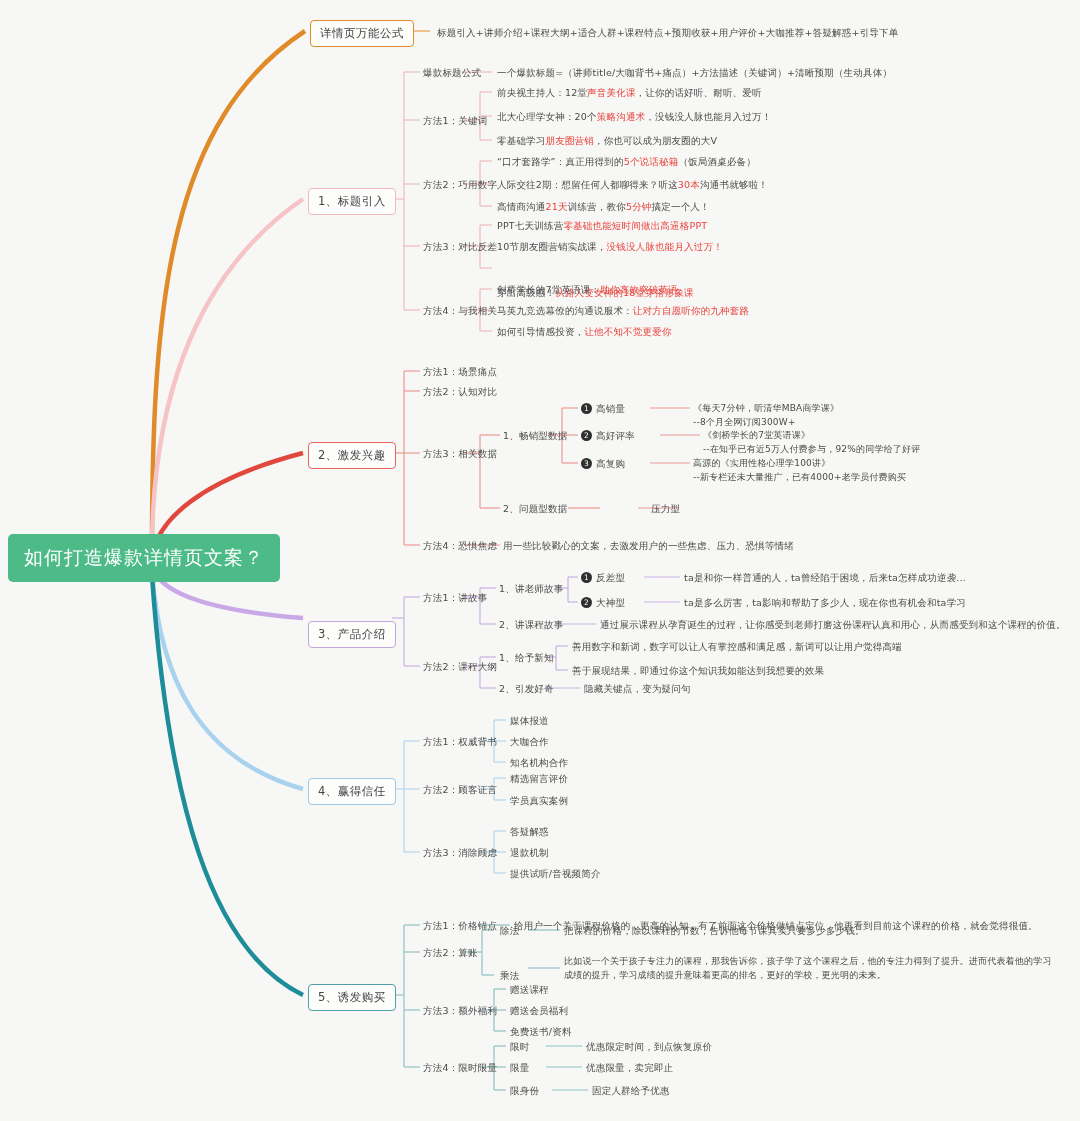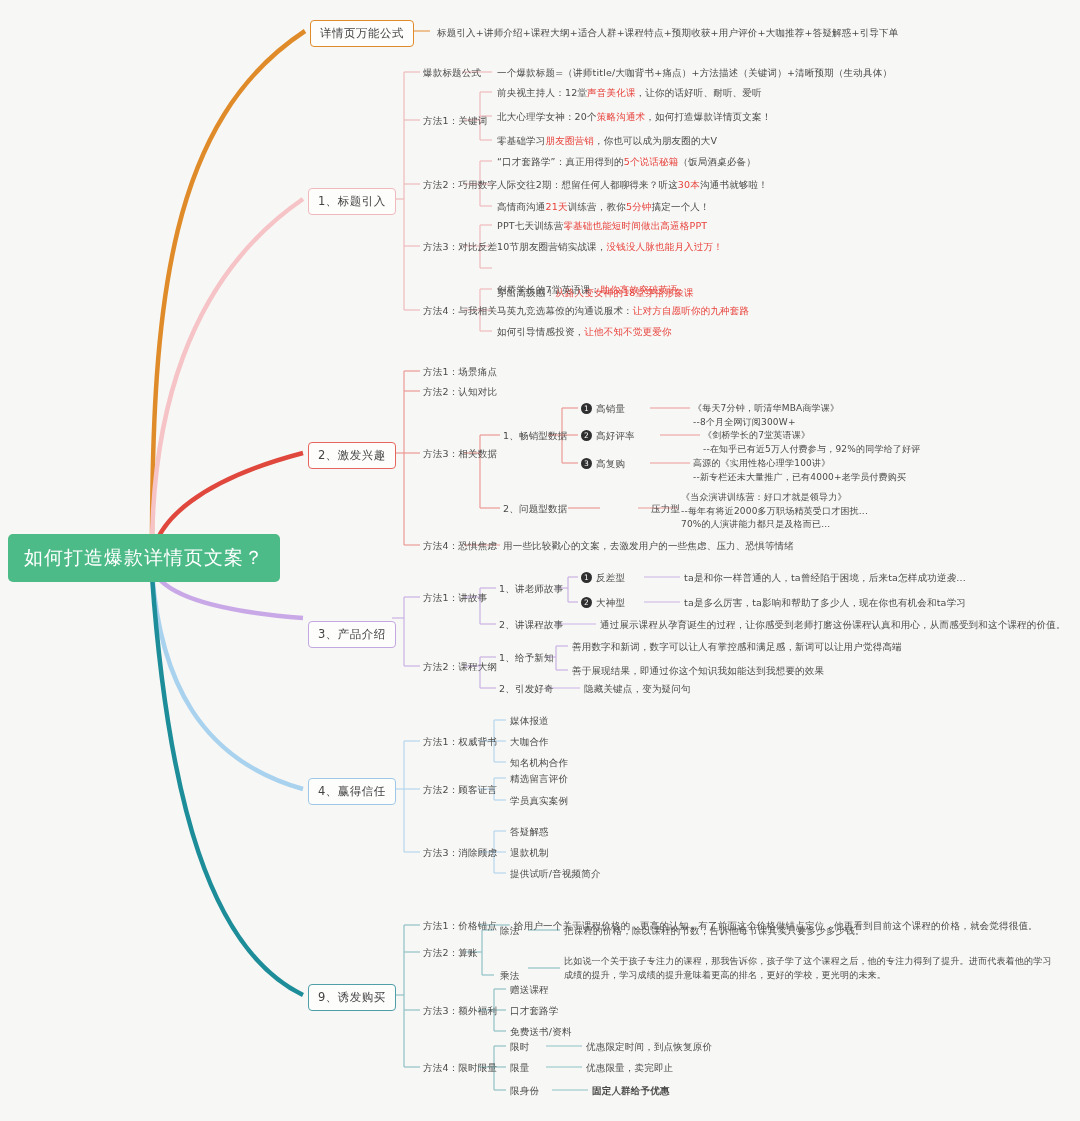--- a/index.html
+++ b/index.html
@@ -205,21 +205,21 @@
 <div class="node boxed b-orange" style="left:310px;top:20px;">详情页万能公式</div>
 <div class="node t" style="left:437px;top:26px;">标题引入+讲师介绍+课程大纲+适合人群+课程特点+预期收获+用户评价+大咖推荐+答疑解惑+引导下单</div>
 
 <div class="node boxed b-pink" style="left:308px;top:188px;">1、标题引入</div>
 
 <div class="node t" style="left:423px;top:66px;">爆款标题公式</div>
 <div class="node t" style="left:497px;top:66px;">一个爆款标题=（讲师title/大咖背书+痛点）+方法描述（关键词）+清晰预期（生动具体）</div>
 
 <div class="node t" style="left:423px;top:114px;">方法1：关键词</div>
 <div class="node t" style="left:497px;top:86px;"><span>前央视主持人：12堂</span><span class="hl">声音美化课</span><span>，让你的话好听、耐听、爱听</span></div>
-<div class="node t" style="left:497px;top:110px;"><span>北大心理学女神：20个</span><span class="hl">策略沟通术</span><span>，如何打造爆款详情页文案！</span></div>
+<div class="node t" style="left:497px;top:110px;"><span>北大心理学女神：20个</span><span class="hl">策略沟通术</span><span>，没钱没人脉也能月入过万！</span></div>
 <div class="node t" style="left:497px;top:134px;"><span>零基础学习</span><span class="hl">朋友圈营销</span><span>，你也可以成为朋友圈的大V</span></div>
 
 <div class="node t" style="left:423px;top:178px;">方法2：巧用数字</div>
 <div class="node t" style="left:497px;top:155px;"><span>“口才套路学”：真正用得到的</span><span class="hl">5个说话秘籍</span><span>（饭局酒桌必备）</span></div>
 <div class="node t" style="left:497px;top:178px;"><span>人际交往2期：想留任何人都聊得来？听这</span><span class="hl">30本</span><span>沟通书就够啦！</span></div>
 <div class="node t" style="left:497px;top:200px;"><span>高情商沟通</span><span class="hl">21天</span><span>训练营，教你</span><span class="hl">5分钟</span><span>搞定一个人！</span></div>
 
 <div class="node t" style="left:423px;top:240px;">方法3：对比反差</div>
 <div class="node t" style="left:497px;top:219px;"><span>PPT七天训练营</span><span class="hl">零基础也能短时间做出高逼格PPT</span></div>
 <div class="node t" style="left:497px;top:240px;"><span>10节朋友圈营销实战课，</span><span class="hl">没钱没人脉也能月入过万！</span></div>
@@ -260,25 +260,20 @@
       <span class="badge">3</span>
       <span>高复购</span>
     </div>
 <div class="node t2" style="left:693px;top:457px;">
       <div>高源的《实用性格心理学100讲》</div>
       <div>--新专栏还未大量推广，已有4000+老学员付费购买</div>
     </div>
 
 <div class="node t" style="left:503px;top:502px;">2、问题型数据</div>
 <div class="node t" style="left:603px;top:502px;margin-left:48px;">压力型</div>
-<div class="node t2" style="left:681px;top:491px;">
-      <div>《当众演讲训练营：好口才就是领导力》</div>
-      <div>--每年有将近2000多万职场精英受口才困扰...</div>
-      <div>70%的人演讲能力都只是及格而已...</div>
-    </div>
 
 <div class="node t" style="left:423px;top:539px;">方法4：恐惧焦虑</div>
 <div class="node t" style="left:503px;top:539px;">用一些比较戳心的文案，去激发用户的一些焦虑、压力、恐惧等情绪</div>
 
 <div class="node boxed b-purple" style="left:308px;top:621px;">3、产品介绍</div>
 
 <div class="node t" style="left:423px;top:591px;">方法1：讲故事</div>
 <div class="node t" style="left:499px;top:582px;">1、讲老师故事</div>
 
 <div class="node t bwrap" style="left:581px;top:571px;">
@@ -312,37 +307,37 @@
 
 <div class="node t" style="left:423px;top:783px;">方法2：顾客证言</div>
 <div class="node t" style="left:510px;top:772px;">精选留言评价</div>
 <div class="node t" style="left:510px;top:794px;">学员真实案例</div>
 
 <div class="node t" style="left:423px;top:846px;">方法3：消除顾虑</div>
 <div class="node t" style="left:510px;top:825px;">答疑解惑</div>
 <div class="node t" style="left:510px;top:846px;">退款机制</div>
 <div class="node t" style="left:510px;top:867px;">提供试听/音视频简介</div>
 
-<div class="node boxed b-teal" style="left:308px;top:984px;">9、诱发购买</div>
+<div class="node boxed b-teal" style="left:308px;top:984px;">5、诱发购买</div>
 
 <div class="node t" style="left:423px;top:919px;">方法1：价格锚点</div>
 <div class="node t" style="left:514px;top:919px;">给用户一个关于课程价格的，更高的认知，有了前面这个价格做锚点定位，他再看到目前这个课程的价格，就会觉得很值。</div>
 
 <div class="node t" style="left:423px;top:946px;">方法2：算账</div>
 <div class="node t" style="left:500px;top:924px;">除法</div>
 <div class="node t" style="left:564px;top:924px;">把课程的价格，除以课程的节数，告诉他每节课其实只要多少多少钱。</div>
 <div class="node t" style="left:500px;top:969px;">乘法</div>
 <div class="node t2 wrap" style="left:564px;top:955px;width:495px;">比如说一个关于孩子专注力的课程，那我告诉你，孩子学了这个课程之后，他的专注力得到了提升。进而代表着他的学习成绩的提升，学习成绩的提升意味着更高的排名，更好的学校，更光明的未来。</div>
 
 <div class="node t" style="left:423px;top:1004px;">方法3：额外福利</div>
 <div class="node t" style="left:510px;top:983px;">赠送课程</div>
-<div class="node t" style="left:510px;top:1004px;">口才套路学</div>
+<div class="node t" style="left:510px;top:1004px;">赠送会员福利</div>
 <div class="node t" style="left:510px;top:1025px;">免费送书/资料</div>
 
 <div class="node t" style="left:423px;top:1061px;">方法4：限时限量</div>
 <div class="node t" style="left:510px;top:1040px;">限时</div>
 <div class="node t" style="left:586px;top:1040px;">优惠限定时间，到点恢复原价</div>
 <div class="node t" style="left:510px;top:1061px;">限量</div>
 <div class="node t" style="left:586px;top:1061px;">优惠限量，卖完即止</div>
 <div class="node t" style="left:510px;top:1084px;">限身份</div>
-<div class="node t" style="left:592px;top:1084px;font-weight:bold;">固定人群给予优惠</div>
+<div class="node t" style="left:592px;top:1084px;">固定人群给予优惠</div>
 
 </div>
 
 </body></html>

